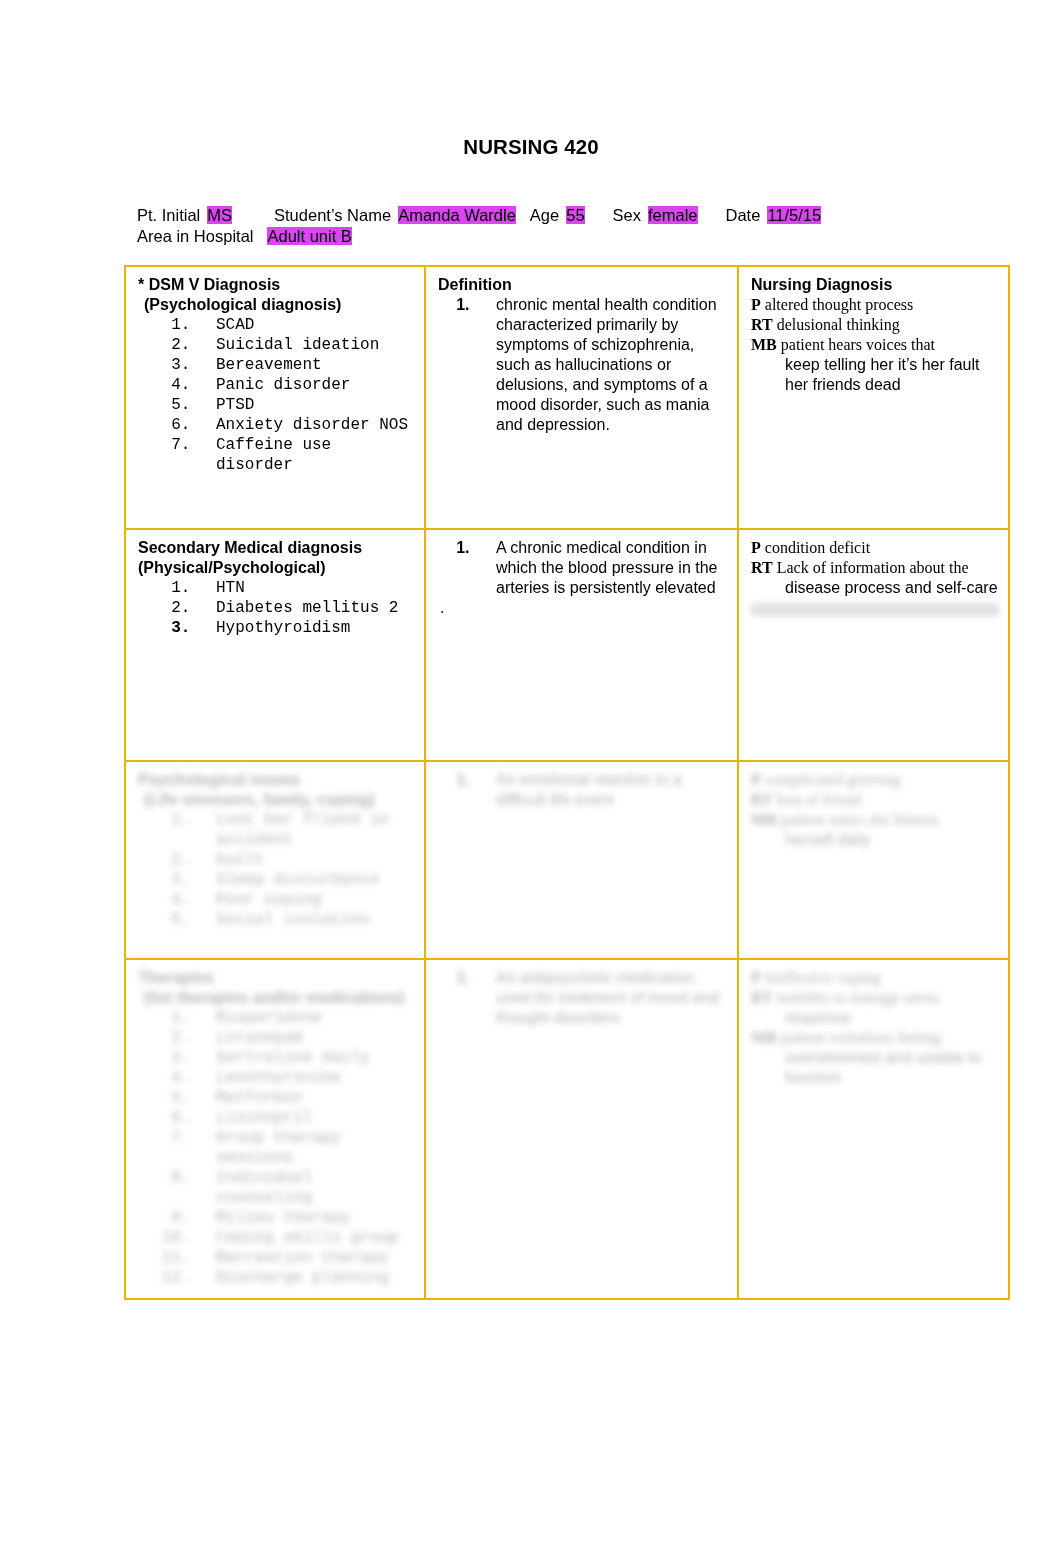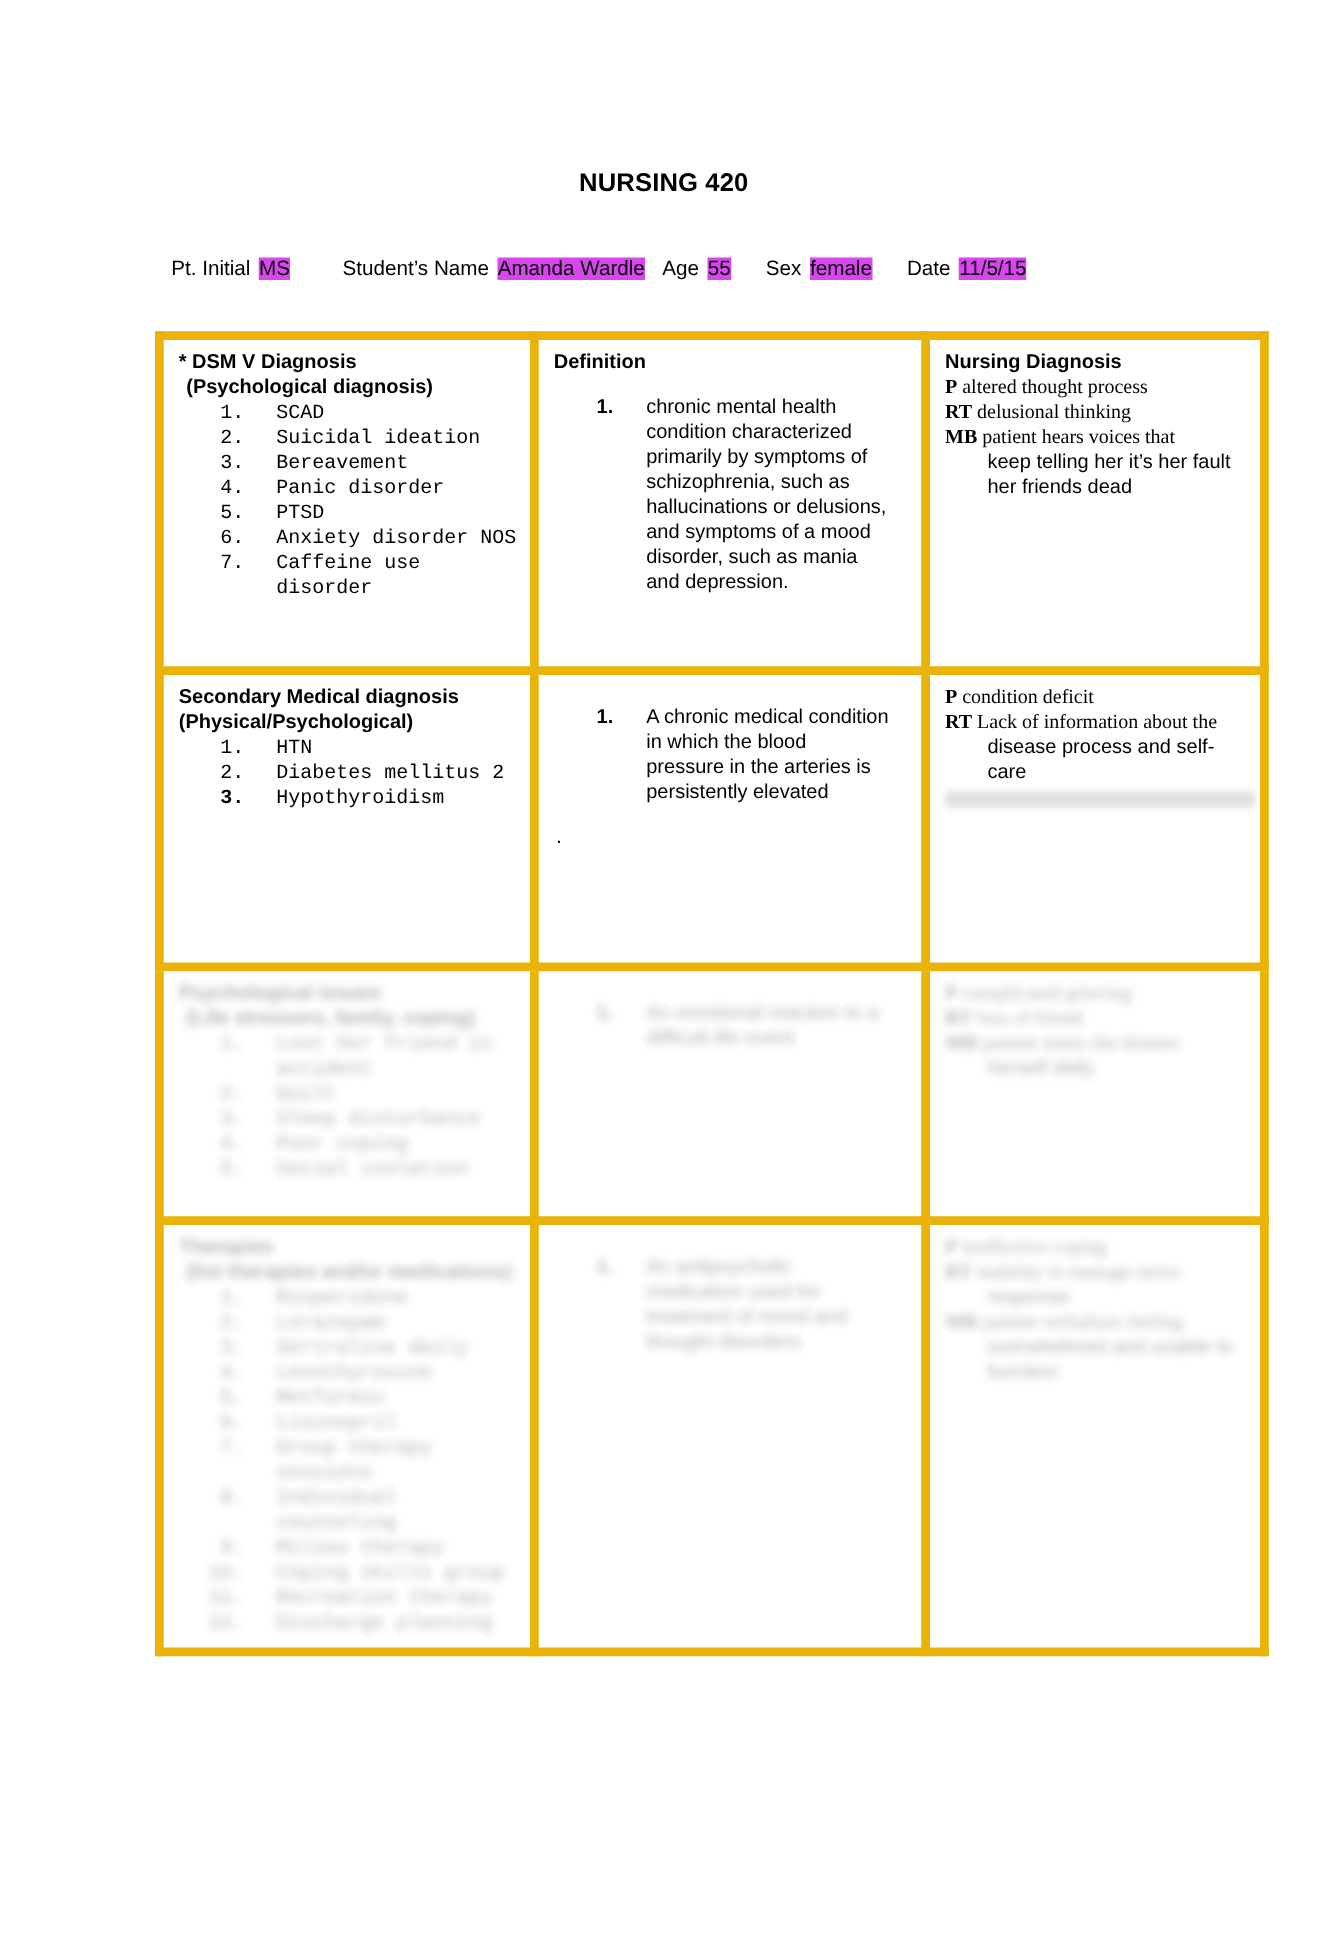--- a/index.html
+++ b/index.html
@@ -71,21 +71,21 @@
   .wsheet-table {
     position: absolute;
     left: 124px;
     top: 265px;
     width: 884px;
     border-collapse: collapse;
     table-layout: fixed;
   }
   .wsheet-table td {
     vertical-align: top;
-    border: 7px solid #eab308;
+    border: 2px solid #eab308;
     padding: 8px 10px 10px 12px;
     font-size: 16px;
     line-height: 20px;
   }
   .col-a { width: 300px; }
   .col-b { width: 313px; }
   .col-c { width: 271px; }
 
   .cell-head {
     font-weight: bold;
@@ -115,21 +115,21 @@
   }
   ol.num-list li.bold-marker {
     font-weight: normal;
   }
   ol.num-list li.bold-marker::marker {
     font-weight: bold;
   }
 
   
   ol.def-list {
-    margin: 16px;
+    margin: 0;
     padding: 0 0 0 36px;
     list-style: decimal;
     font-size: 16px;
     line-height: 20px;
   }
   ol.def-list li {
     padding-left: 22px;
   }
   ol.def-list li::marker { font-weight: bold; }
 
@@ -180,20 +180,23 @@
 
 <div class="page">
 
   <div class="title-block">
     <div class="title-line-1">NURSING 420</div>
   </div>
 
   <div class="info-block">
     <span class="info-line">
       <span class="lbl">Pt. Initial</span><span class="sp-xs"></span><span class="val">MS</span><span class="sp-lg"></span><span class="lbl">Student’s Name</span><span class="sp-xs"></span><span class="val">Amanda Wardle</span><span class="sp-sm"></span><span class="lbl">Age</span><span class="sp-xs"></span><span class="val">55</span><span class="sp-md"></span><span class="lbl">Sex</span><span class="sp-xs"></span><span class="val">female</span><span class="sp-md"></span><span class="lbl">Date</span><span class="sp-xs"></span><span class="val">11/5/15</span>
+    </span>
+    <span class="info-line">
+      <span class="lbl">Area in Hospital</span><span class="sp-sm"></span><span class="val">Adult unit B</span>
     </span>
   </div>
 
   <table class="wsheet-table">
     <colgroup>
       <col class="col-a">
         <col class="col-b">
         <col class="col-c">
     </colgroup>
     <tbody>

